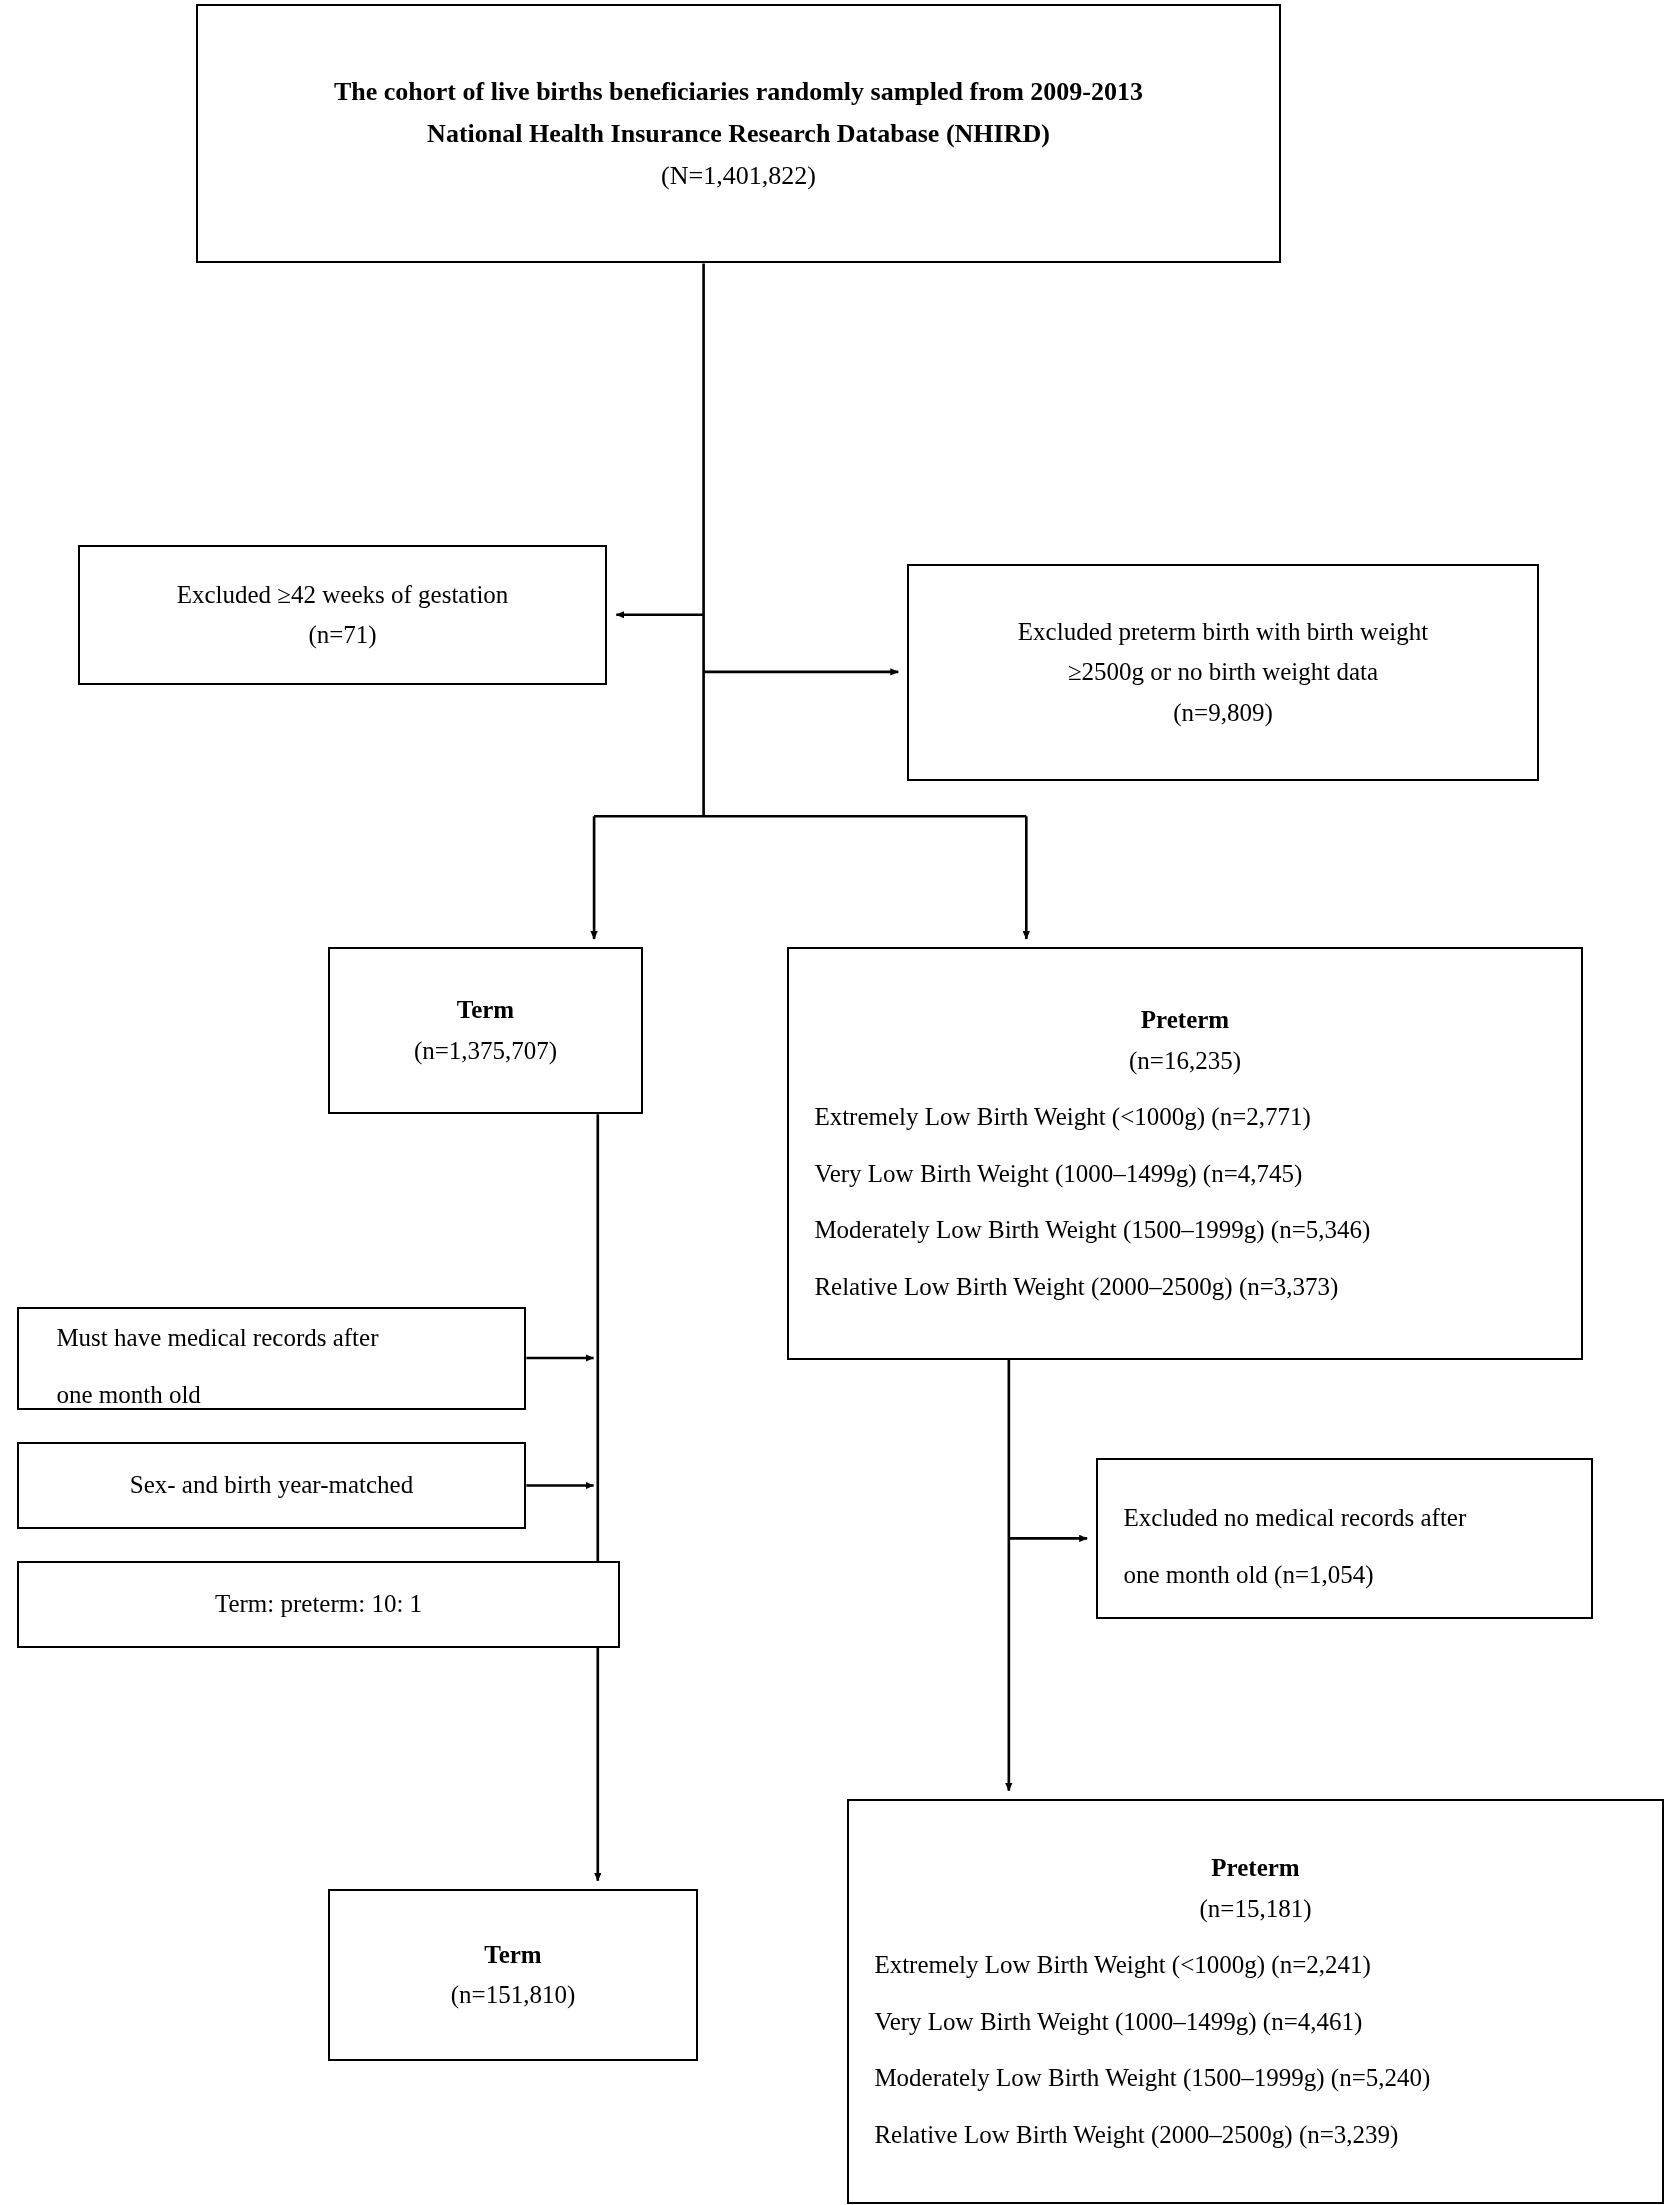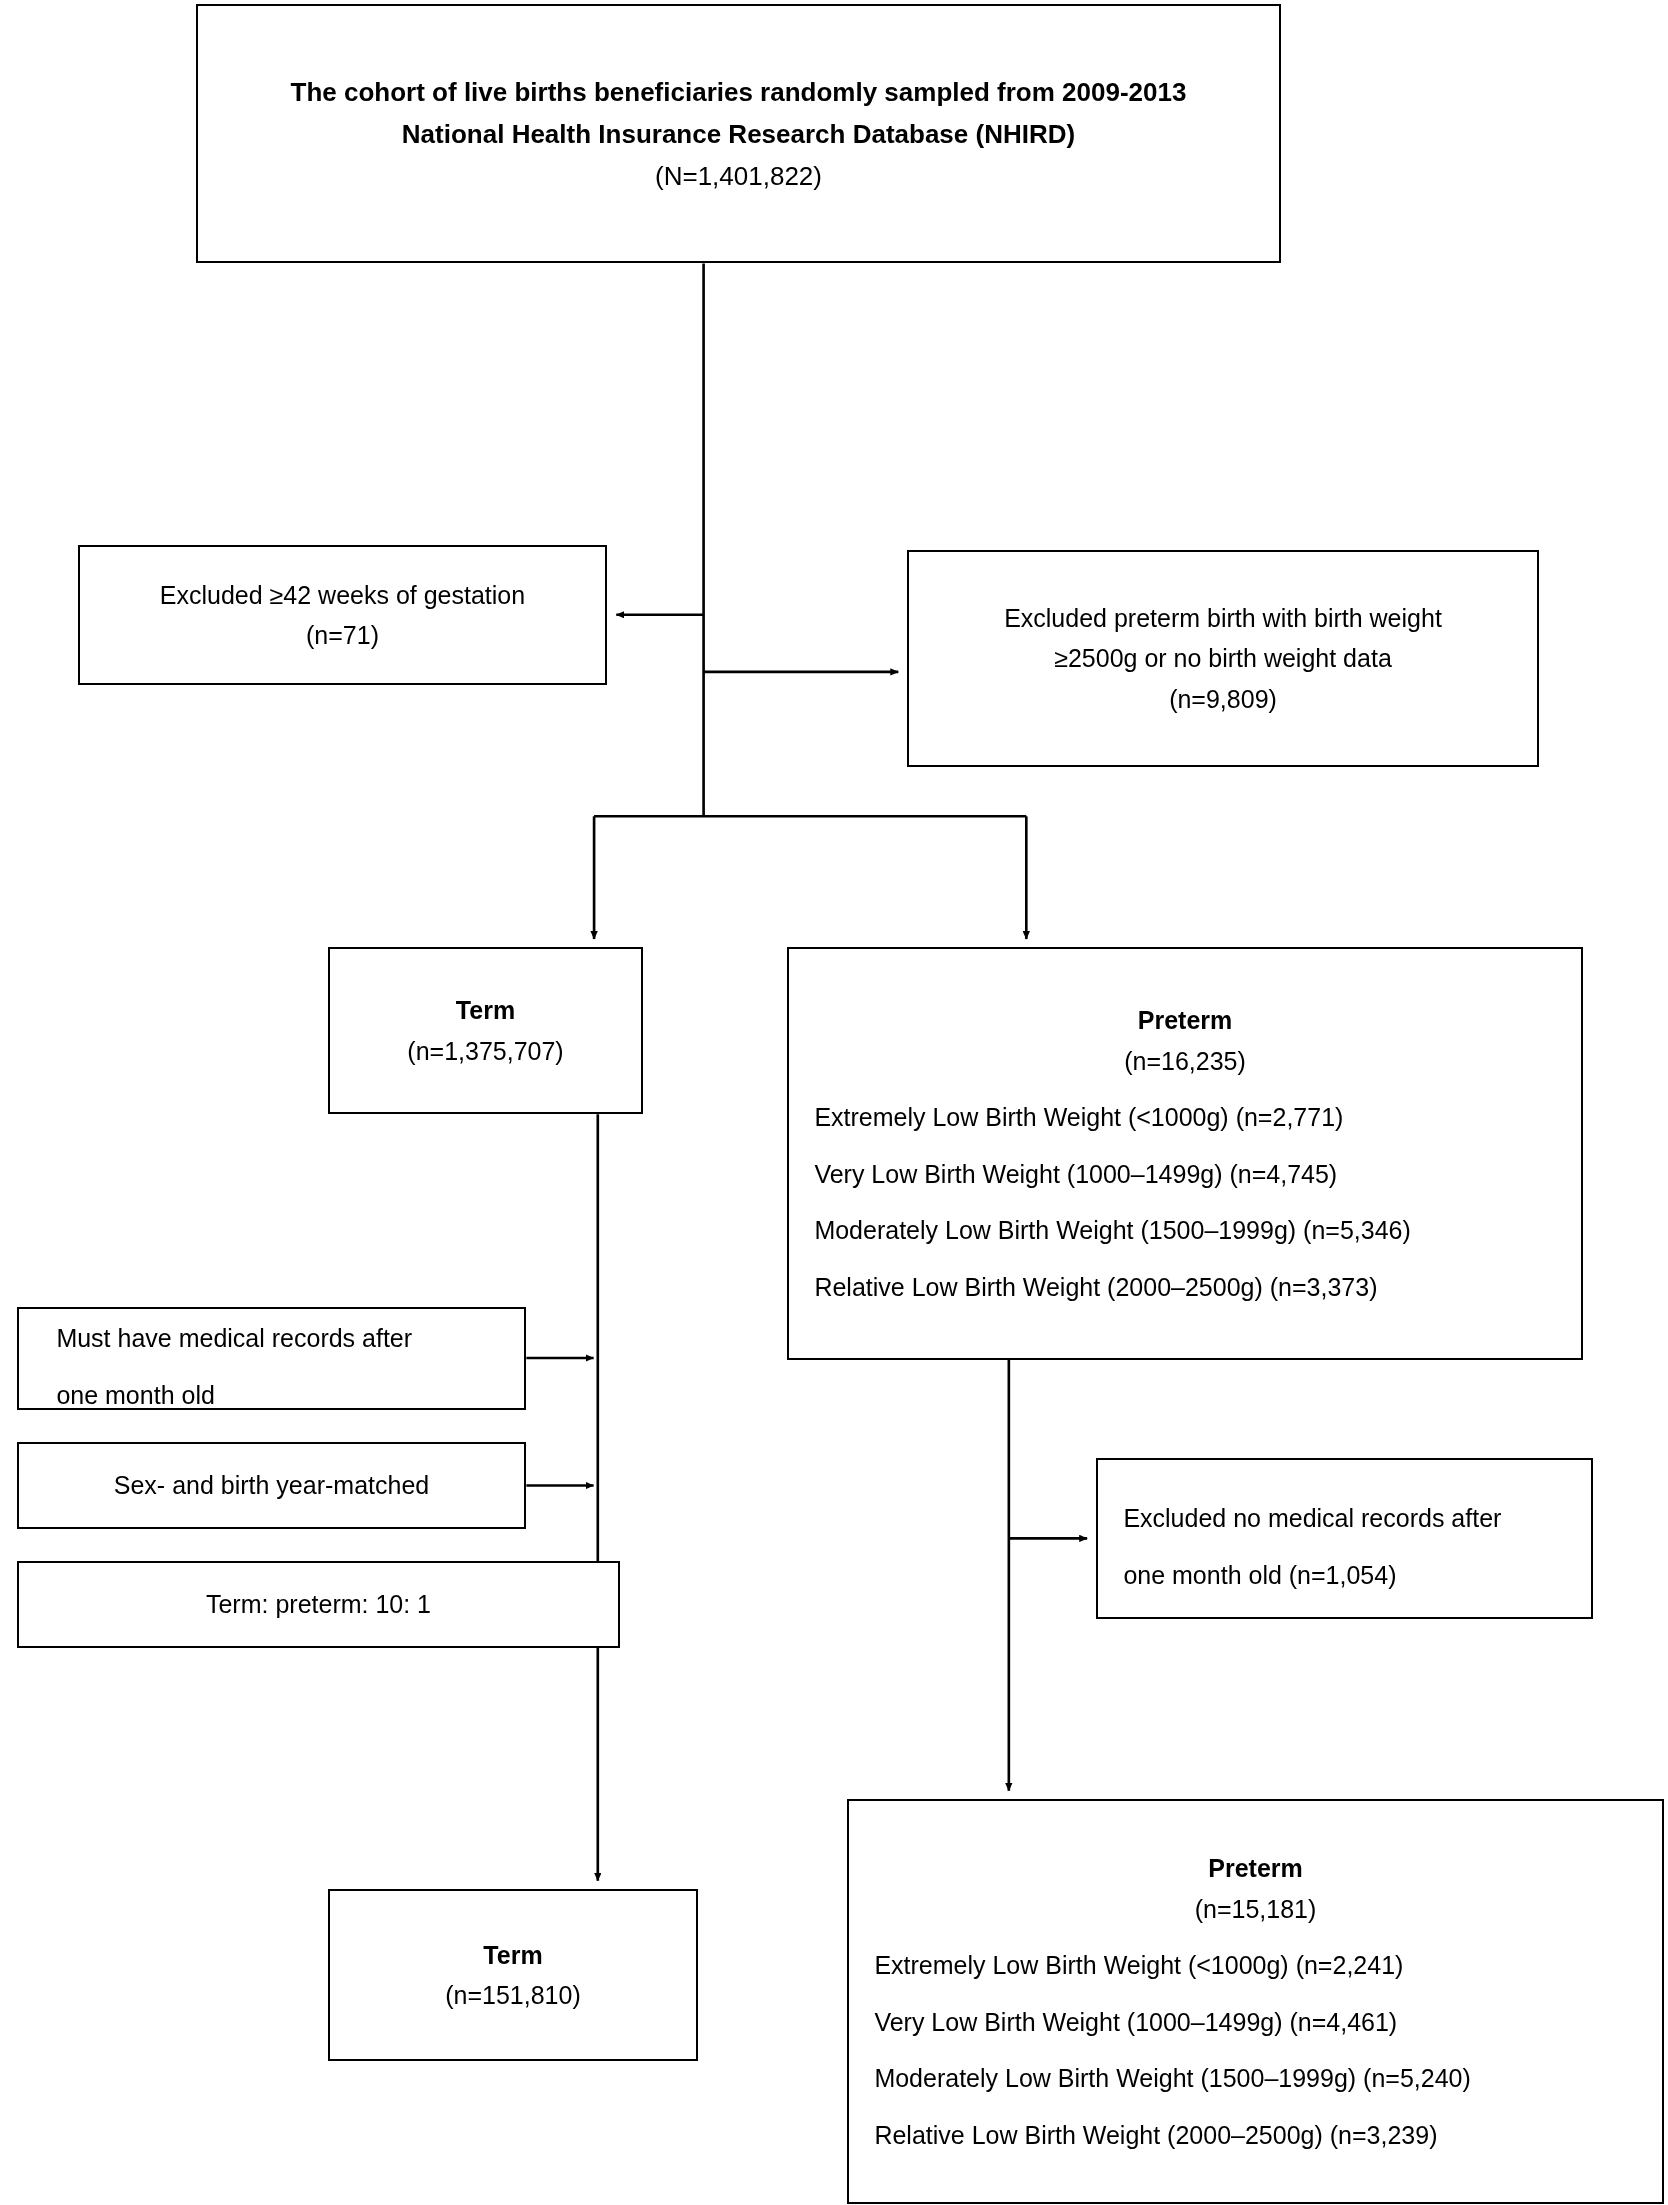--- a/index.html
+++ b/index.html
@@ -5,21 +5,21 @@
   html, body {
     margin: 0;
     padding: 0;
     background: #ffffff;
   }
   #page {
     position: relative;
     width: 1668px;
     height: 2205px;
     background: #ffffff;
-    font-family: Liberation Sans, sans-serif;
+    font-family: Liberation Serif, serif;
     color: #000000;
     overflow: hidden;
   }
   .connectors {
     position: absolute;
     left: 0;
     top: 0;
     width: 1668px;
     height: 2205px;
     pointer-events: none;
@@ -42,21 +42,21 @@
   }
   .ctr { text-align: center; }
   .lft { text-align: left; }
   .bold { font-weight: bold; }
   .pad-l { padding-left: 25.4px; margin-top: 16px; }
 
   
   #node-cohort      { left: 196px;  top: 4.2px;    width: 1085px; height: 259px;  }
   #node-cohort .line{ font-size: 26px; }
   #node-excl-ges    { left: 78px;  top: 545px; width: 529px; height: 140px; }
-  #node-excl-pre    { left: 907px; top: 550px; width: 632px; height: 217px; }
+  #node-excl-pre    { left: 907px; top: 564px; width: 632px; height: 217px; }
   #node-term1       { left: 328px;  top: 947px; width: 315px;  height: 167px; }
   #node-preterm1    { left: 787px; top: 947px; width: 796px; height: 413px; }
   #node-crit1       { left: 17px;   top: 1307px; width: 509px;  height: 103px; padding-left: 12px; }
   #node-crit2       { left: 17px;   top: 1442px; width: 509px;  height: 87px; }
   #node-crit3       { left: 17px;   top: 1561px; width: 603px;  height: 87px; }
   #node-excl-rec    { left: 1096px; top: 1458px; width: 497px;  height: 161px; }
   #node-term2       { left: 328px;  top: 1889px; width: 370px;  height: 172px; }
   #node-preterm2    { left: 847px; top: 1799px; width: 817px; height: 405px; }
 </style>
 </head>

